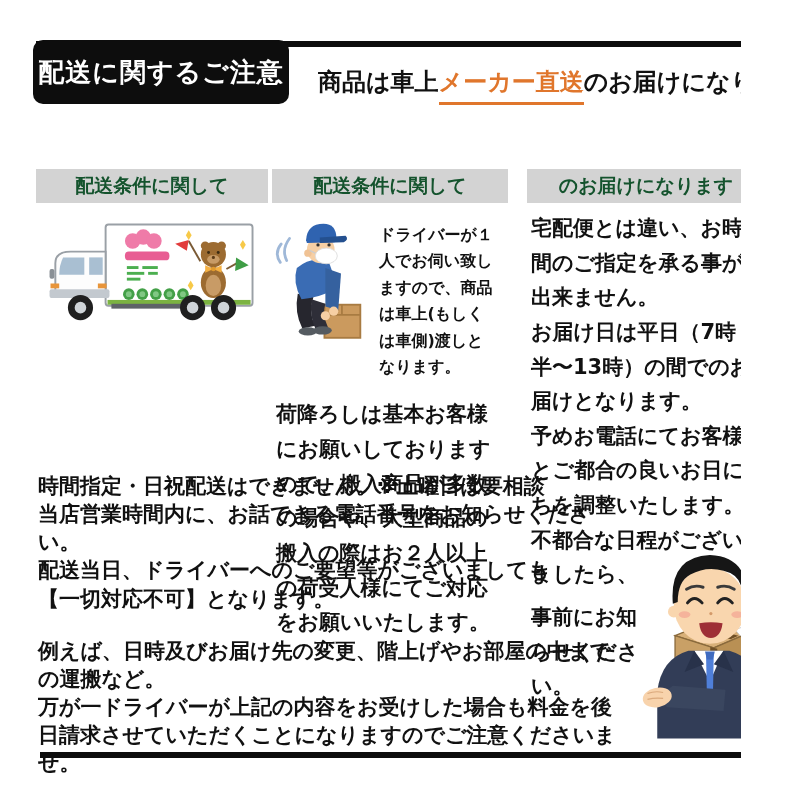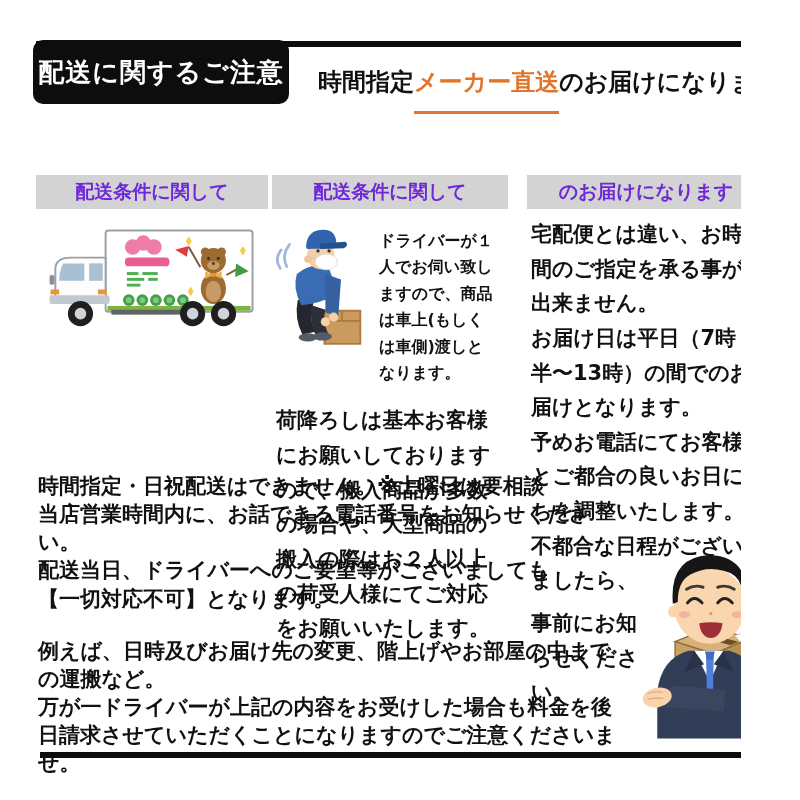--- a/index.html
+++ b/index.html
@@ -8,29 +8,29 @@
   .page { position:relative; width:741px; height:800px; background:#fff; overflow:hidden; }
 
   .top-rule { position:absolute; left:36px; top:41px; width:724px; height:6px; background:#0d0d0d; }
   .badge {
     position:absolute; left:33px; top:40px; width:256px; height:64px;
     background:#0d0d0d; color:#fff; border-radius:10px;
     font-size:26px; font-weight:bold; letter-spacing:1px;
     display:flex; align-items:center; justify-content:center;
   }
   .headline { position:absolute; left:318px; top:66px; font-size:24px; font-weight:bold; white-space:nowrap; }
-  .headline .hl { color:#e0762c; border-bottom:3px solid #e0762c; padding-bottom:15px; }
+  .headline .hl { color:#e0762c; border-bottom:3px solid #e0762c; padding-bottom:6px; }
 
   .col { position:absolute; top:163px; }
   .col1 { left:36px;  width:232px; }
   .col2 { left:272px; width:236px; }
   .col3 { left:527px; width:238px; }
   .colhead {
-    height:34px; background:#d3d3d3; color:#6d28d9;
-    font-size:19px; font-weight:bold; margin:12px 0 8px 0;
+    height:34px; background:#d3d3d3; color:#14532d;
+    font-size:19px; font-weight:bold; margin:6px 0 8px 0;
     display:flex; align-items:center; justify-content:center;
   }
   .colbody { font-size:21px; font-weight:bold; line-height:1.65; margin:4px; }
   .preline { white-space:pre-line; }
 
   .illus { line-height:0; }
   .truck-wrap { margin:2px 0 8px 0; }
   .truck-wrap svg { width:100%; height:auto; }
 
   .col2-row { display:flex; gap:4px; margin-bottom:6px; }
@@ -51,21 +51,21 @@
 </style>
 </head>
 <body>
 
 <div class="page">
 
   <div class="top-rule"></div>
 
   <div class="badge">配送に関するご注意</div>
 
-  <div class="headline"><span>時間指定</span><span class="hl">メーカー直送</span><span>のお届けになります</span></div>
+  <div class="headline"><span>商品は車上</span><span class="hl">メーカー直送</span><span>のお届けになります</span></div>
 
   <section class="col col1">
     <h2 class="colhead">配送条件に関して</h2>
     <div class="illus truck-wrap">
       <svg viewBox="0 0 240 125" xmlns="http://www.w3.org/2000/svg">
 
         <rect x="72" y="14" width="152" height="84" rx="3" fill="#ffffff" stroke="#9aa0a6" stroke-width="2"></rect>
 
         <circle cx="100" cy="31" r="8" fill="#ef7ba8"></circle>
           <circle cx="111" cy="27" r="8" fill="#ef7ba8"></circle>

